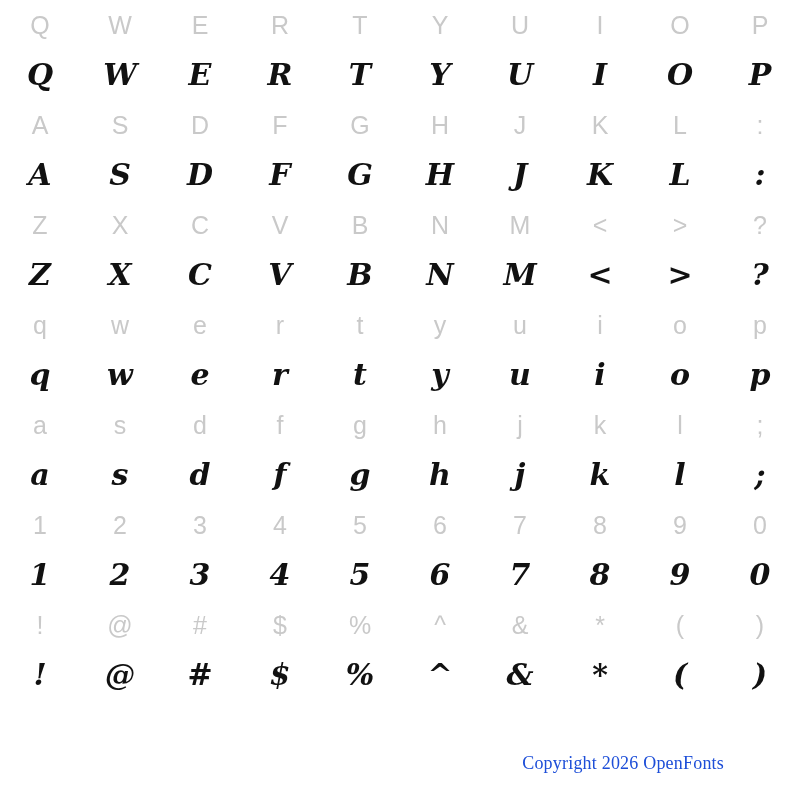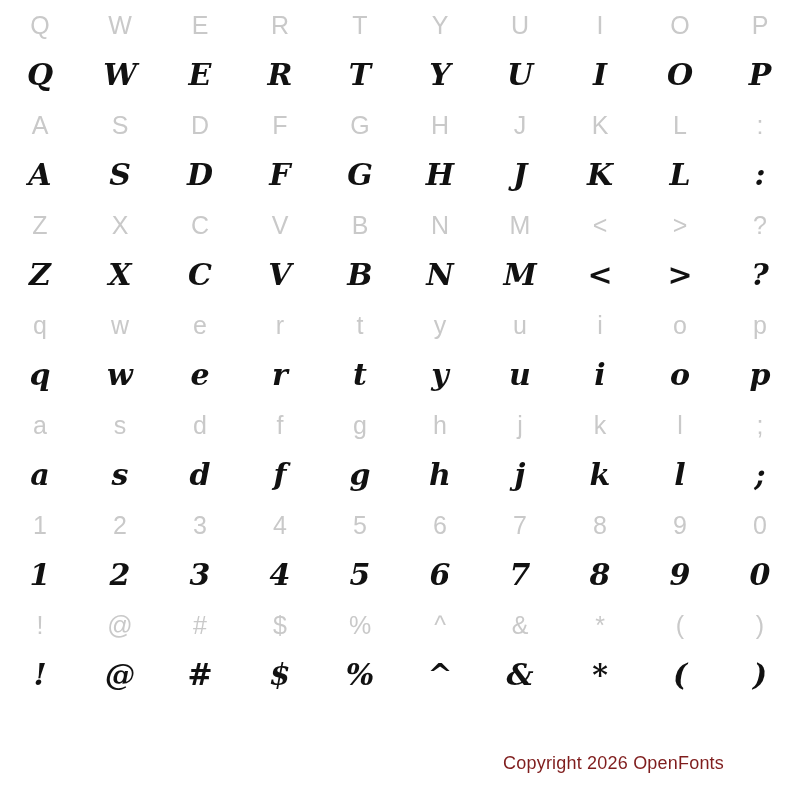--- a/index.html
+++ b/index.html
@@ -35,23 +35,23 @@
     justify-content: center;
     width: 100%;
     height: 100%;
     line-height: 1;
     user-select: none;
   }
   .footer {
     position: absolute;
     right: 76px;
     bottom: 26px;
-    color: #7f1d1d;
+    color: #1d4ed8;
     font-size: 18px;
-    font-family: Liberation Sans, sans-serif;
+    font-family: Liberation Serif, serif;
     letter-spacing: 0.2px;
   }
 </style>
 <style>.cell.k{color:#c9c9c9;font-size:25px;font-weight:400;font-family:"Liberation Sans",sans-serif;}.cell.g{color:#111111;font-size:30px;font-weight:700;font-style:italic;font-family:"DejaVu Serif",serif;}</style></head>
 <body>
 
 <div id="sheet">
   <div class="grid" id="grid">
       <div class="cell k">Q</div>
       <div class="cell k">W</div>

